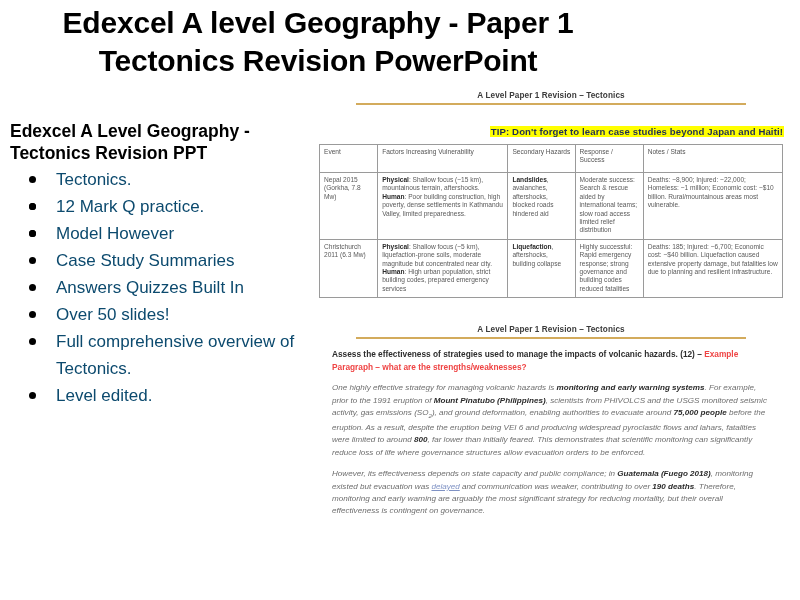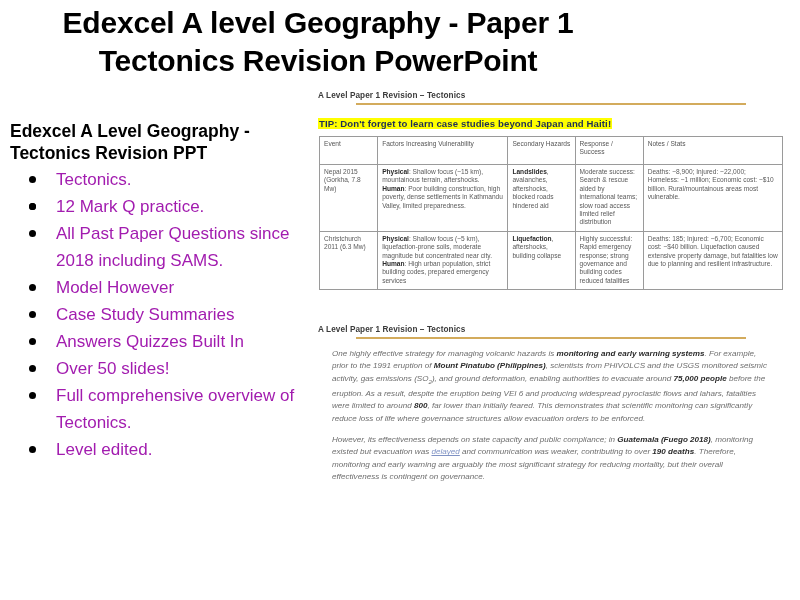--- a/index.html
+++ b/index.html
@@ -35,54 +35,54 @@
     margin-bottom:2px;
   }
   #left-list{
     list-style:none;
     margin:0;padding:0;
   }
   #left-list li{
     position:relative;
     font-size:17px;
     line-height:27px;
-    color:#a21caf;
+    color:#0c4a6e;
     padding-left:46px;
     margin:0;
   }
   #left-list li .bullet{
     position:absolute;left:19px;top:10px;
     width:7px;height:7px;border-radius:50%;
     background:#000;
   }
   
   .slide{
     position:absolute;
     background:#ffffff;
   }
   #slide-1{left:318px;top:88px;width:466px;height:236px;}
   #slide-2{left:318px;top:322px;width:466px;height:272px;}
 
   .slide-head{
-    text-align:left;
+    text-align:center;
     font-size:8.2px;
     font-weight:bold;
     color:#3b3b3b;
     letter-spacing:0.1px;
     padding-top:3px;
   }
   .head-rule{
     height:2px;
     background:#d3ab5c;
     margin:3px auto 0 auto;
     width:390px;
   }
   .tip-wrap{
-    text-align:left;
-    margin-top:8px;
+    text-align:right;
+    margin-top:16px;
   }
   .tip{
     display:inline-block;
     background:#ffff00;
     color:#1f2f55;
     font-weight:bold;
     font-size:9.6px;
     letter-spacing:0.1px;
     padding:0 1px;
   }
@@ -147,21 +147,21 @@
   <div class="title-line">Edexcel A level Geography - Paper 1</div>
   <div class="title-line">Tectonics Revision PowerPoint</div>
 </div>
 
 <div id="left-col">
   <div id="left-heading">Edexcel A Level Geography - Tectonics Revision PPT</div>
   <ul id="left-list">
     <li><span class="bullet"></span><span>Tectonics.</span></li>
     <li><span class="bullet"></span></li>
     <li><span class="bullet"></span><span>12 Mark Q practice.</span></li>
-    <li><span class="bullet"></span><span>All Past Paper Questions since 2018 including SAMS.</span></li>
+    <li><span class="bullet"></span></li>
     <li><span class="bullet"></span><span>Model However</span></li>
     <li><span class="bullet"></span><span>Case Study Summaries</span></li>
     <li><span class="bullet"></span><span>Answers Quizzes Built In</span></li>
     <li><span class="bullet"></span><span>Over 50 slides!</span></li>
     <li><span class="bullet"></span><span>Full comprehensive overview of Tectonics.</span></li>
     <li><span class="bullet"></span><span>Level edited.</span></li>
   </ul>
 </div>
 
 <div class="slide" id="slide-1">
@@ -204,20 +204,23 @@
         <td>Deaths: 185; Injured: ~6,700; Economic cost: ~$40 billion. Liquefaction caused extensive property damage, but fatalities low due to planning and resilient infrastructure.</td>
       </tr>
     </tbody>
   </table>
 </div>
 
 <div class="slide" id="slide-2">
   <div class="slide-head">A Level Paper 1 Revision – Tectonics</div>
   <div class="head-rule"></div>
 
+  <div class="question">
+    <span>Assess the effectiveness of strategies used to manage the impacts of volcanic hazards. (12) – </span><span class="redpart">Example Paragraph – what are the strengths/weaknesses?</span>
+  </div>
 
   <div class="para">
     <span>One highly effective strategy for managing volcanic hazards is </span><b>monitoring and early warning systems</b><span>. For example, prior to the 1991 eruption of </span><b>Mount Pinatubo (Philippines)</b><span>, scientists from PHIVOLCS and the USGS monitored seismic activity, gas emissions (SO</span><sub>2</sub><span>), and ground deformation, enabling authorities to evacuate around </span><b>75,000 people</b><span> before the eruption. As a result, despite the eruption being VEI 6 and producing widespread pyroclastic flows and lahars, fatalities were limited to around </span><b>800</b><span>, far lower than initially feared. This demonstrates that scientific monitoring can significantly reduce loss of life where governance structures allow evacuation orders to be enforced.</span>
   </div>
 
   <div class="para">
     <span>However, its effectiveness depends on state capacity and public compliance; in </span><b>Guatemala (Fuego 2018)</b><span>, monitoring existed but evacuation was </span><span class="ul">delayed</span><span> and communication was weaker, contributing to over </span><b>190 deaths</b><span>. Therefore, monitoring and early warning are arguably the most significant strategy for reducing mortality, but their overall effectiveness is contingent on governance.</span>
   </div>
 </div>
 

